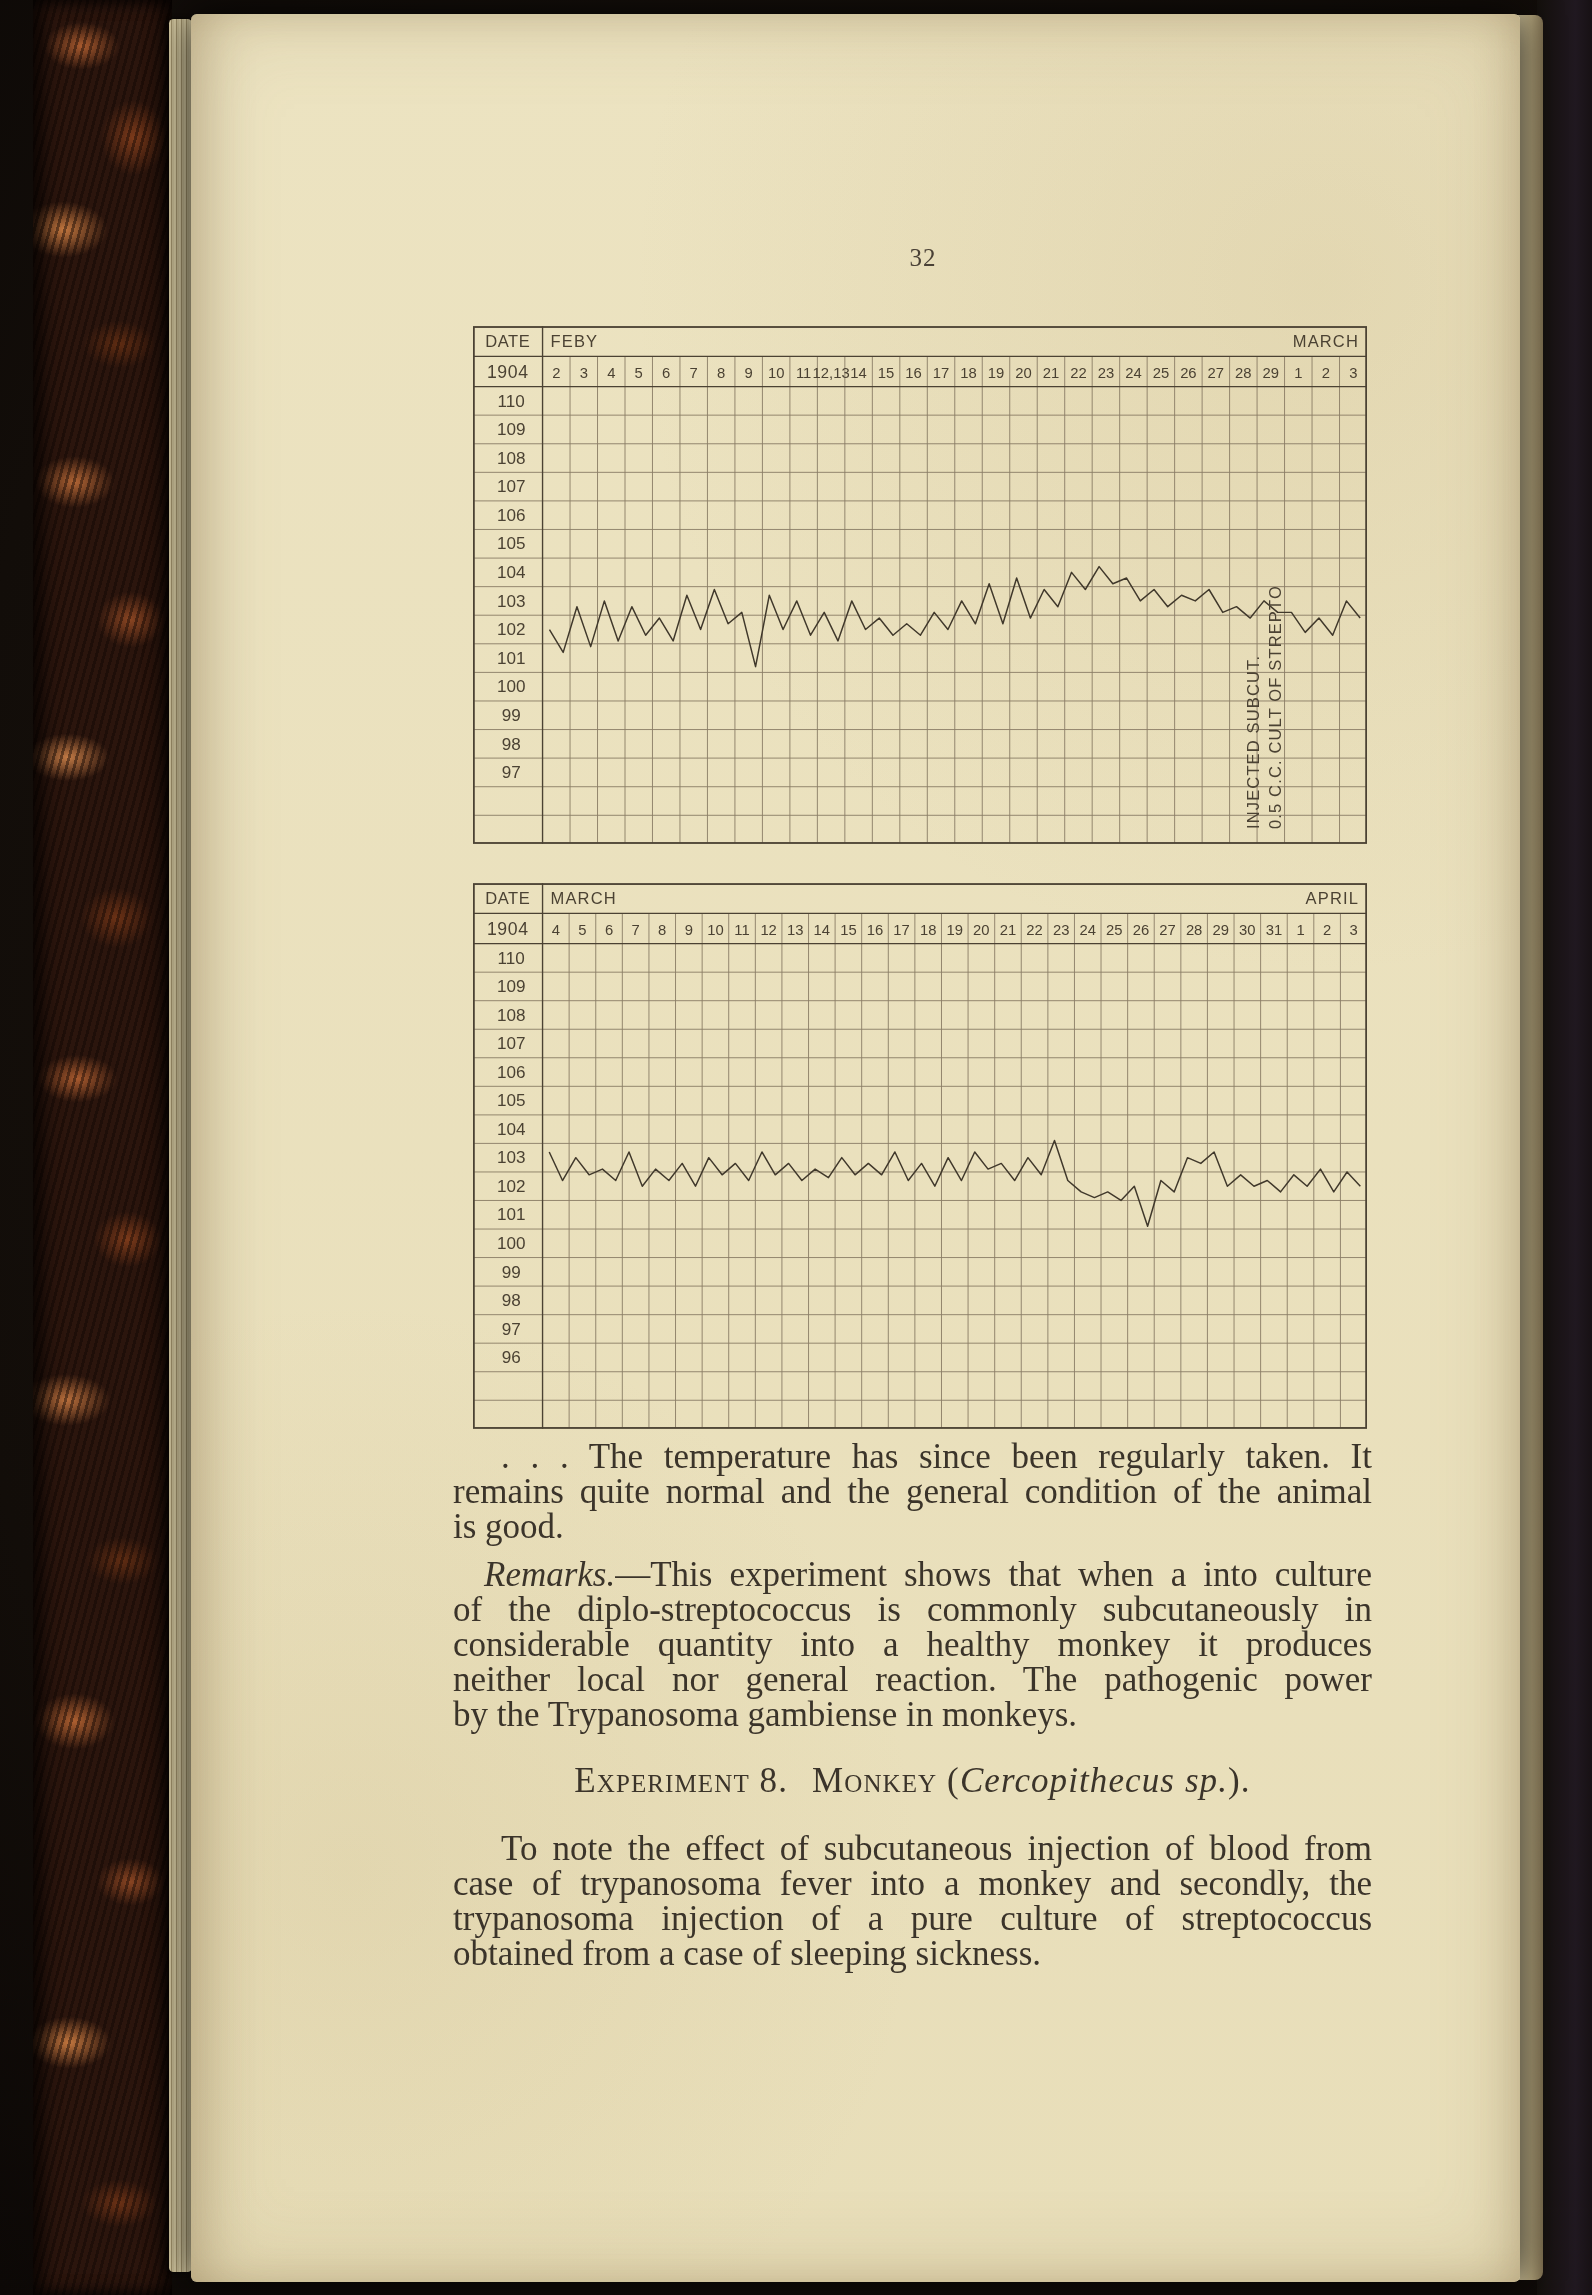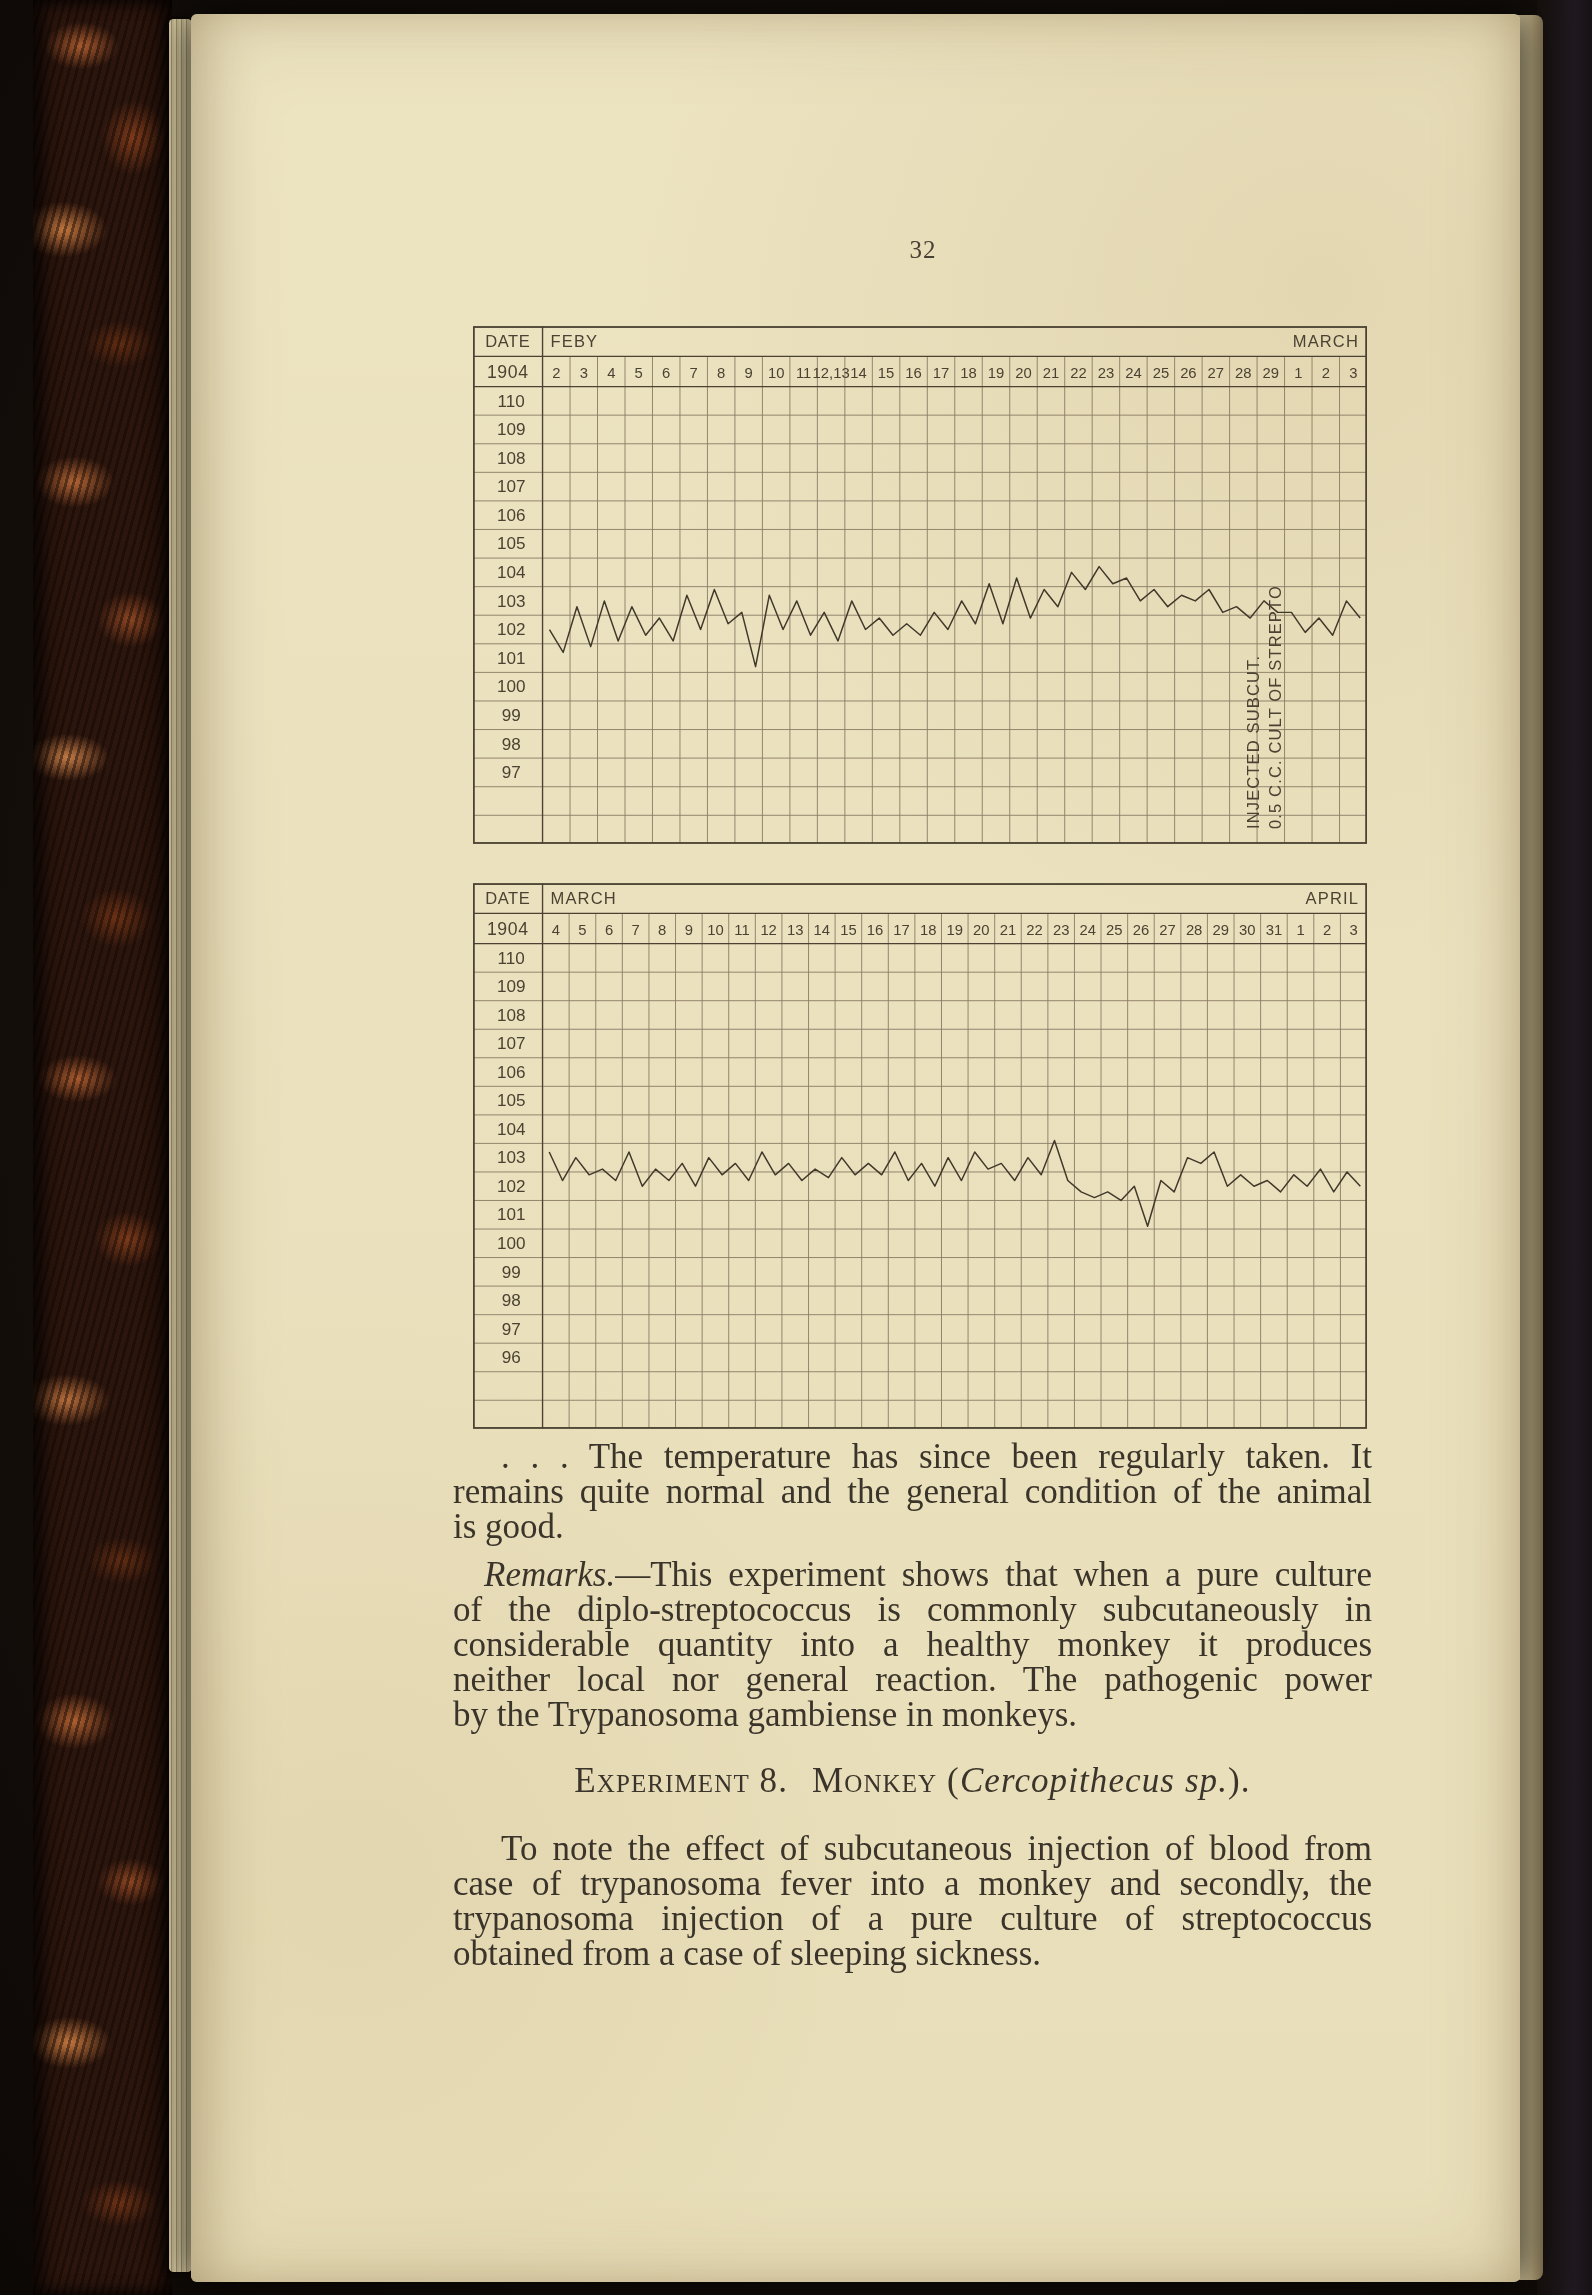--- a/index.html
+++ b/index.html
@@ -55,21 +55,21 @@
       radial-gradient(circle at 85% 12%, rgba(195,175,125,.22), rgba(0,0,0,0) 30%),
       radial-gradient(circle at 12% 82%, rgba(195,175,125,.18), rgba(0,0,0,0) 26%),
       linear-gradient(#ece3c1,#e8deb9);
     box-shadow:
       inset 0 0 86px rgba(150,125,80,.30),
       inset 31px 0 54px -23px rgba(110,85,50,.32),
       inset -23px 0 40px -20px rgba(110,85,50,.28),
       0 0 40px rgba(0,0,0,.9);
   }
   .page-number{
-    position:absolute;left:675px;top:222px;width:114px;text-align:center;
+    position:absolute;left:675px;top:230px;width:114px;text-align:center;
     font-size:25px;color:#4a4136;letter-spacing:1.1px;
   }
   .chart{position:absolute;left:282px;}
   .chart1{top:312px;width:894px;height:518px;}
   .chart2{top:869px;width:894px;height:546px;}
   .text-block{
     position:absolute;left:262px;top:1425px;width:919px;
     font-size:35px;line-height:35px;color:#3b342a;
   }
   .tline{text-align:justify;text-align-last:justify;}
@@ -302,21 +302,21 @@
 
   <div class="text-block">
 
     <div class="para">
       <div class="tline indent-lg">. . . The temperature has since been regularly taken.  It</div>
       <div class="tline">remains quite normal and the general condition of the animal</div>
       <div class="tline last">is good.</div>
     </div>
 
     <div class="para">
-      <div class="tline indent-sm"><span class="em">Remarks.</span><span>—This experiment shows that when a pure culture</span></div>
+      <div class="tline indent-sm"><span class="em">Remarks.</span><span>—This experiment shows that when a into culture</span></div>
       <div class="tline">of the diplo-streptococcus is commonly subcutaneously in</div>
       <div class="tline">considerable quantity into a healthy monkey it produces</div>
       <div class="tline">neither local nor general reaction.  The pathogenic power</div>
       <div class="tline last">by the Trypanosoma gambiense in monkeys.</div>
     </div>
 
     <div class="heading">
       <span class="sc">Experiment 8.</span><span class="gap"></span><span class="sc">Monkey (</span><span class="em">Cercopithecus sp.</span><span>).</span>
     </div>
 

